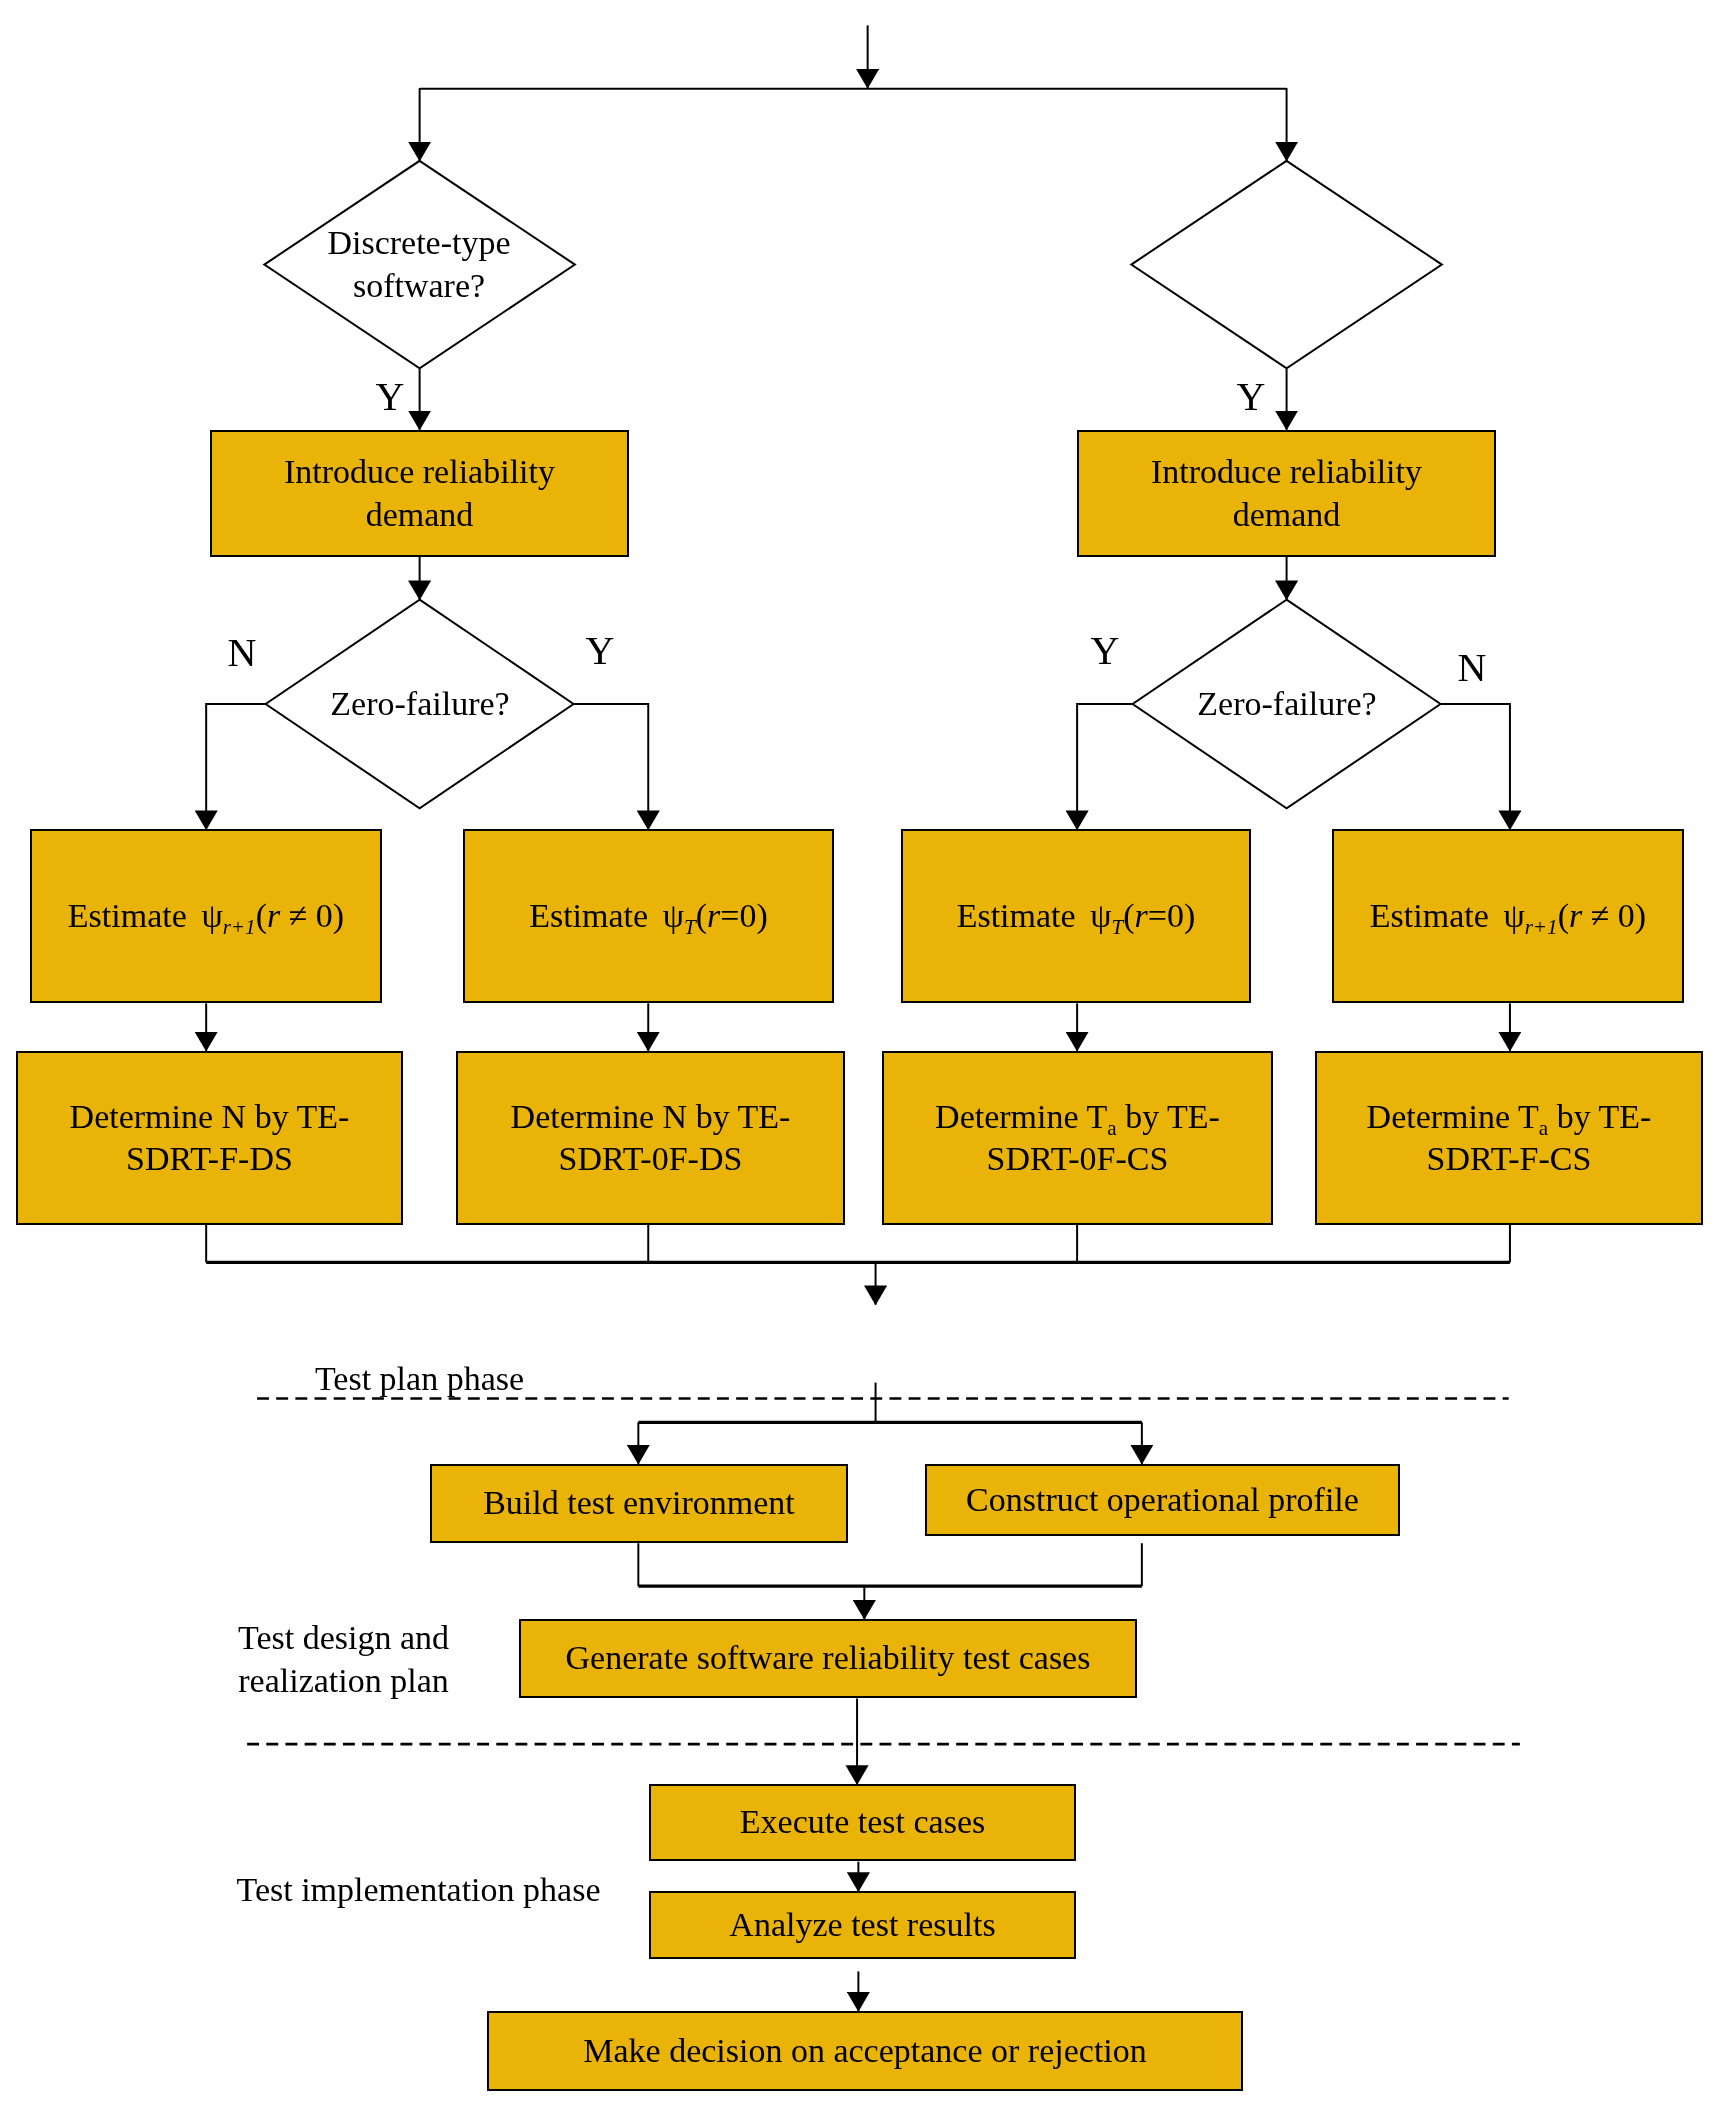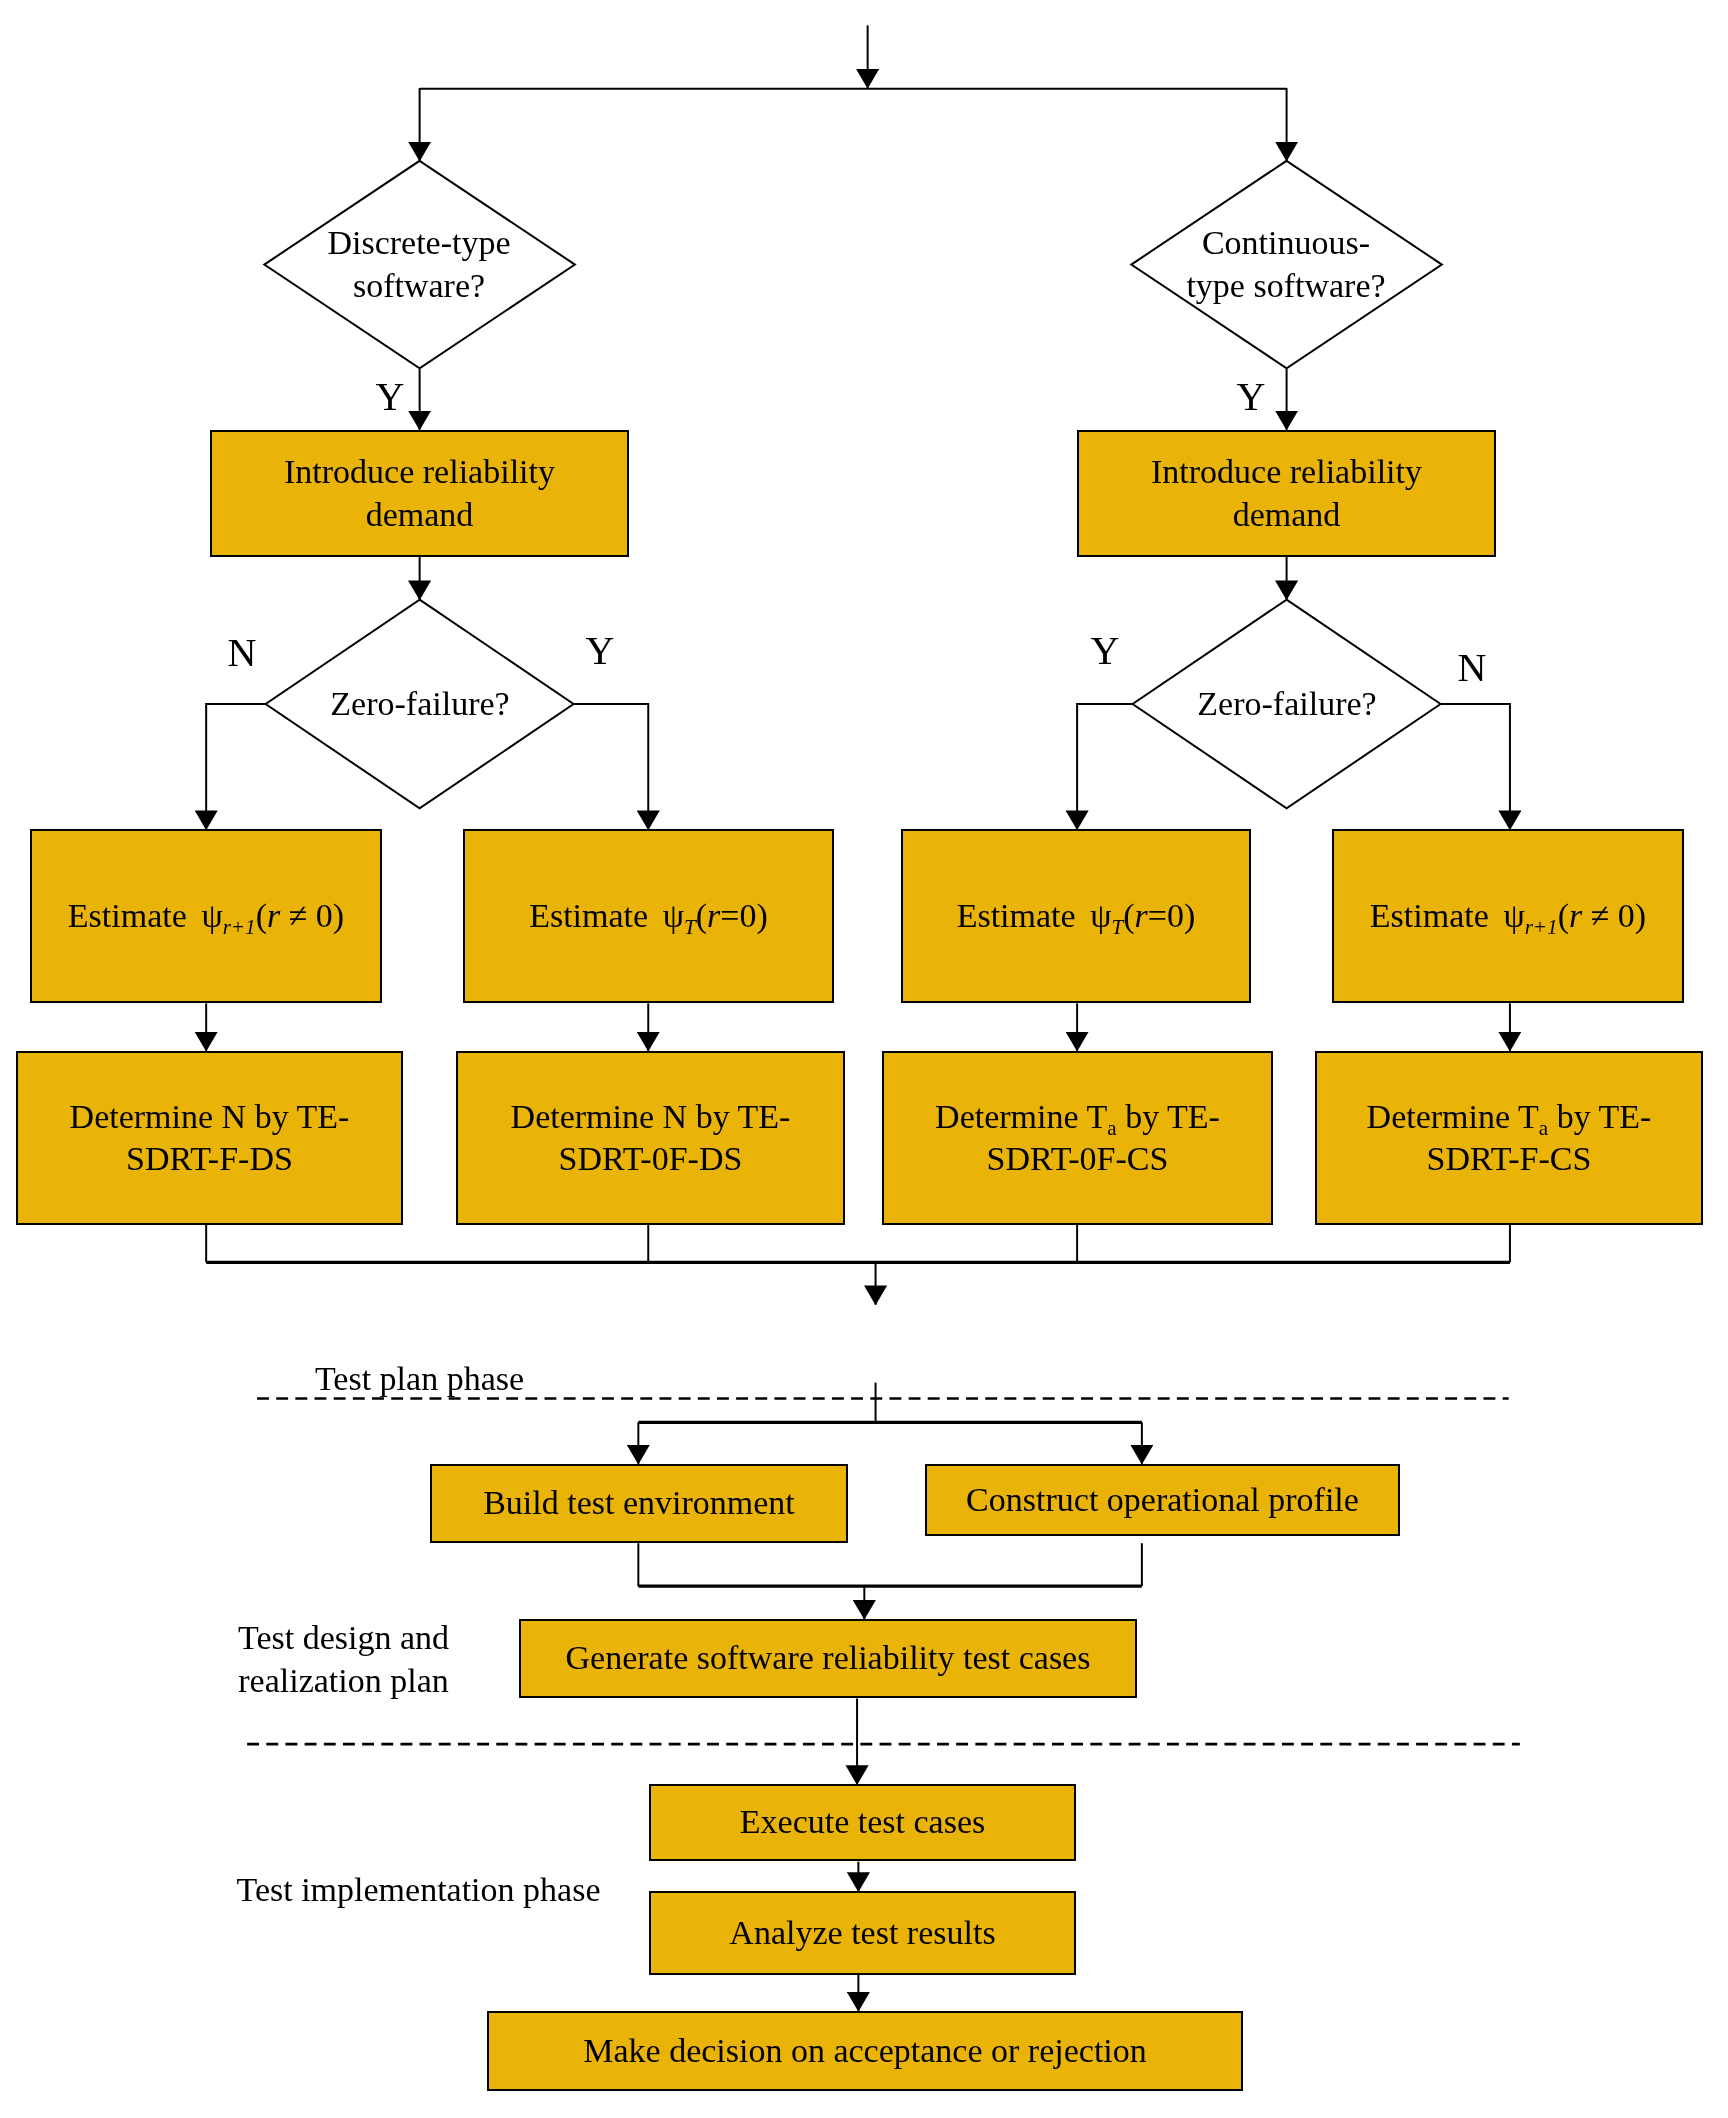--- a/index.html
+++ b/index.html
@@ -117,24 +117,20 @@
     <path class="ln" d="M1299 2983 V3043" marker-end="url(#ah)"></path>
 
     <path class="dash" d="M389 2116 H2283"></path>
     <path class="dash" d="M374 2639 H2300"></path>
   </svg>
 
   <div class="lbl" style="left:287px;top:195px;width:264px;height:139px;">
     <span>Discrete-type</span>
     <span>software?</span>
   </div>
-  <div class="lbl" style="left:1154px;top:195px;width:264px;height:139px;">
-    <span>Continuous-</span>
-    <span>type software?</span>
-  </div>
   <div class="lbl" style="left:268px;top:671px;width:304px;height:66px;">
     <span>Zero-failure?</span>
   </div>
   <div class="lbl" style="left:1135px;top:671px;width:304px;height:66px;">
     <span>Zero-failure?</span>
   </div>
 
   <div class="lbl branch" style="left:357px;top:369px;width:66px;height:56px;">
       <span>Y</span>
     </div>
@@ -212,21 +208,21 @@
     <span>Construct operational profile</span>
   </div>
 
   <div class="box" style="left:519px;top:1619px;width:618px;height:79px;">
     <span>Generate software reliability test cases</span>
   </div>
 
   <div class="box" style="left:649px;top:1784px;width:427px;height:77px;">
     <span>Execute test cases</span>
   </div>
-  <div class="box" style="left:649px;top:1891px;width:427px;height:84px;">
+  <div class="box" style="left:649px;top:1891px;width:427px;height:68px;">
     <span>Analyze test results</span>
   </div>
   <div class="box" style="left:487px;top:2011px;width:756px;height:80px;">
     <span>Make decision on acceptance or rejection</span>
   </div>
 
 </div>
 
 
 </body></html>

